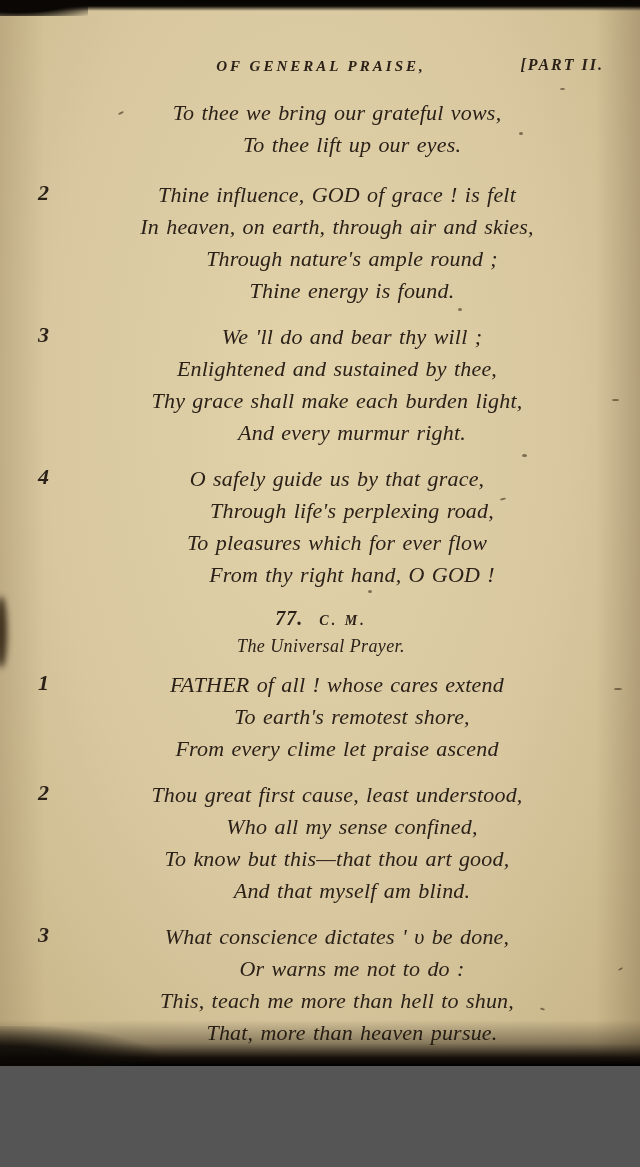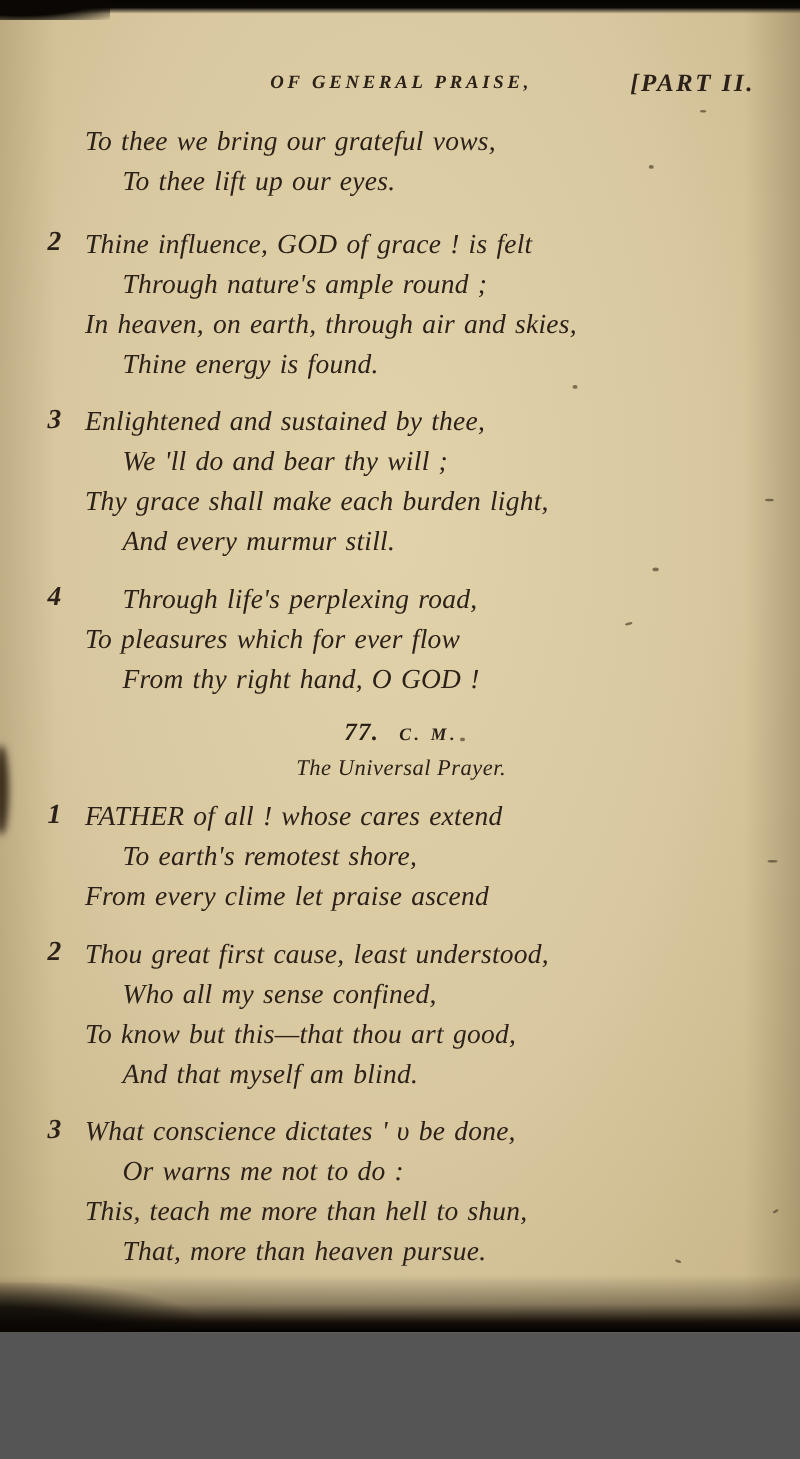--- a/index.html
+++ b/index.html
@@ -28,27 +28,28 @@
     position:relative;
     text-align:center;
     font-weight:bold;
     font-size:15px;
     letter-spacing:3px;
     margin-bottom:22px;
     white-space:nowrap;
   }
   .rh-part{
     position:absolute;right:2px;top:-2px;
-    font-size:20px;letter-spacing:2px;
+    font-size:16px;letter-spacing:2px;
   }
   
   .verse{
     position:relative;
     padding-left:32px;
     margin-bottom:14px;
+    text-align:center;
   }
   .verse.cont{margin-bottom:18px;}
   .verse-num{
     position:absolute;left:2px;top:1px;
     font-weight:bold;font-size:22px;
   }
   .line{
     font-size:22px;
     line-height:32px;
     letter-spacing:.2px;
@@ -113,33 +114,34 @@
     </div>
 
     <div class="verses" id="continuation-verses">
         <div class="verse cont">
           <div class="line">To thee we bring our grateful vows,</div>
           <div class="line indent">To thee lift up our eyes.</div>
         </div>
         <div class="verse">
           <span class="verse-num">2</span>
           <div class="line">Thine influence, GOD of grace ! is felt</div>
+          <div class="line">In heaven, on earth, through air and skies,</div>
           <div class="line indent">Through nature's ample round ;</div>
-          <div class="line">In heaven, on earth, through air and skies,</div>
           <div class="line indent">Thine energy is found.</div>
         </div>
         <div class="verse">
           <span class="verse-num">3</span>
+          <div class="line indent">We 'll do and bear thy will ;</div>
           <div class="line">Enlightened and sustained by thee,</div>
-          <div class="line indent">We 'll do and bear thy will ;</div>
           <div class="line">Thy grace shall make each burden light,</div>
-          <div class="line indent">And every murmur still.</div>
+          <div class="line indent">And every murmur right.</div>
         </div>
         <div class="verse">
           <span class="verse-num">4</span>
+          <div class="line">O safely guide us by that grace,</div>
           <div class="line indent">Through life's perplexing road,</div>
           <div class="line">To pleasures which for ever flow</div>
           <div class="line indent">From thy right hand, O GOD !</div>
         </div>
       </div>
 
     <div class="hymn-head">
       <span class="hymn-number">77.</span><span class="hymn-meter">C. M.</span>
     </div>
 

